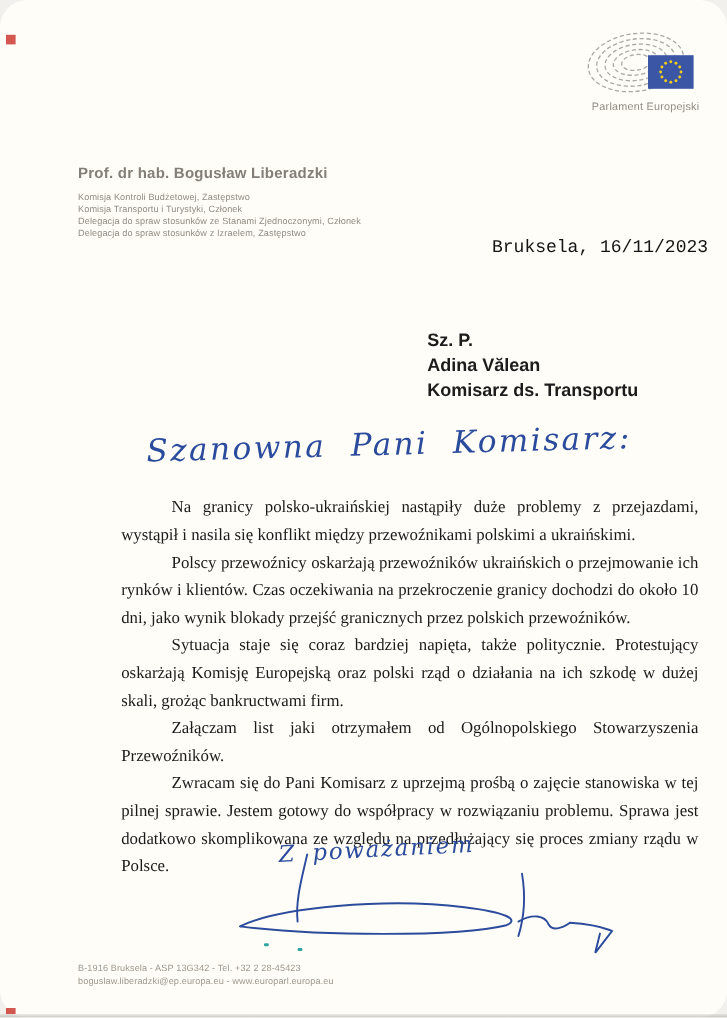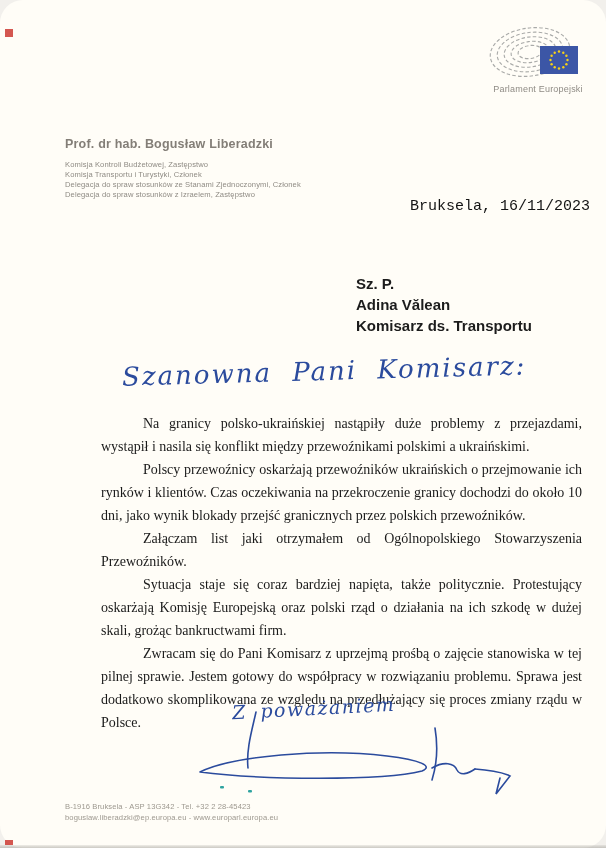--- a/index.html
+++ b/index.html
@@ -139,22 +139,22 @@
     <div>Sz. P.</div>
     <div>Adina Vălean</div>
     <div>Komisarz ds. Transportu</div>
   </div>
 
   <div class="salutation">Szanowna Pani Komisarz:</div>
 
   <div class="body-text">
     <p>Na granicy polsko-ukraińskiej nastąpiły duże problemy z przejazdami, wystąpił i nasila się konflikt między przewoźnikami polskimi a ukraińskimi.</p>
     <p>Polscy przewoźnicy oskarżają przewoźników ukraińskich o przejmowanie ich rynków i klientów. Czas oczekiwania na przekroczenie granicy dochodzi do około 10 dni, jako wynik blokady przejść granicznych przez polskich przewoźników.</p>
+    <p>Sytuacja staje się coraz bardziej napięta, także politycznie. Protestujący oskarżają Komisję Europejską oraz polski rząd o działania na ich szkodę w dużej skali, grożąc bankructwami firm.</p>
     <p>Załączam list jaki otrzymałem od Ogólnopolskiego Stowarzyszenia Przewoźników.</p>
-    <p>Sytuacja staje się coraz bardziej napięta, także politycznie. Protestujący oskarżają Komisję Europejską oraz polski rząd o działania na ich szkodę w dużej skali, grożąc bankructwami firm.</p>
     <p>Zwracam się do Pani Komisarz z uprzejmą prośbą o zajęcie stanowiska w tej pilnej sprawie. Jestem gotowy do współpracy w rozwiązaniu problemu. Sprawa jest dodatkowo skomplikowana ze względu na przedłużający się proces zmiany rządu w Polsce.</p>
   </div>
 
   <div class="closing">Z poważaniem</div>
 
   <svg class="signature-svg" width="330" height="100" viewBox="0 0 330 100">
     <g stroke="#2b4b9d" stroke-width="1.6" fill="none" stroke-linecap="round">
       <path d="M 74 6 C 70 24, 64 44, 66 62"></path>
       <path d="M 18 66 C 50 50, 140 42, 205 50 C 238 54, 252 60, 240 65 C 200 75, 80 74, 18 66"></path>
       <path d="M 253 22 C 256 40, 255 58, 250 74"></path>

